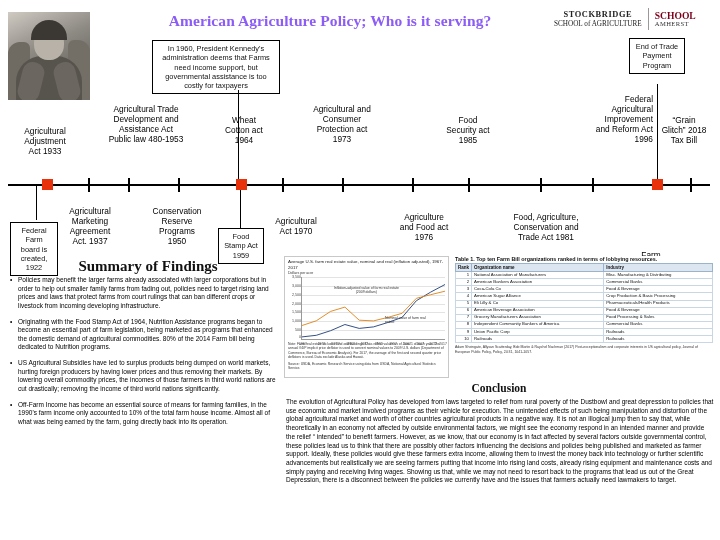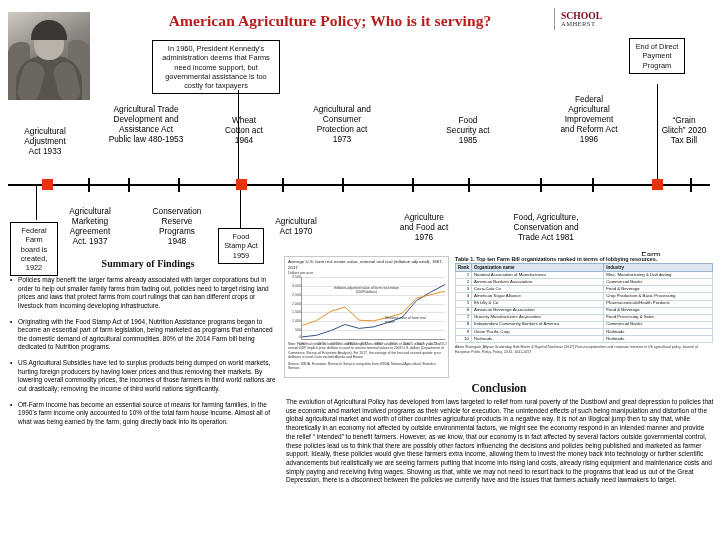--- a/index.html
+++ b/index.html
@@ -10,21 +10,21 @@
     color:#111;
     position:relative;
     overflow:hidden;
   }
   .abs{position:absolute;}
 
   
   #title{
     left:100px;top:12px;width:460px;
     text-align:center;
-    font-size:15.5px;font-weight:bold;color:#b91c1c;
+    font-size:15.5px;font-weight:bold;color:#8b5cf6;
     letter-spacing:.1px;
     font-family:"Liberation Serif", serif;
   }
   #logo{
     right:6px;top:6px;width:160px;height:26px;
     display:flex;align-items:center;gap:6px;
   }
   #logo .lg-left{
     font-size:7.2px;line-height:1.15;color:#222;text-align:center;
     font-family:"Liberation Serif",serif;
@@ -70,21 +70,21 @@
   .callout{
     border:1px solid #000;background:#fff;
     font-size:7.4px;line-height:1.25;text-align:center;padding:3px 4px;
     box-sizing:border-box;
   }
   .connector{width:1px;background:#000;}
 
   
   #findings-title{
     left:18px;top:258px;width:260px;text-align:center;
-    font-size:10px;font-weight:bold;
+    font-size:15px;font-weight:bold;
     font-family:"Liberation Serif",serif;
   }
   #findings{
     left:10px;top:276px;width:270px;
     font-size:6.5px;line-height:1.33;color:#000;
   }
   #findings p{margin:0 0 7px 0;padding-left:8px;position:relative;text-align:left;}
   #findings p:before{content:"\2022";position:absolute;left:0;top:0;}
 
   
@@ -123,20 +123,24 @@
     left:286px;top:398px;width:428px;
     font-size:6.5px;line-height:1.34;text-align:left;color:#000;
   }
 </style>
 </head>
 <body>
 
 <div class="abs" id="title">American Agriculture Policy; Who is it serving?</div>
 
 <div class="abs" id="logo">
+  <div class="lg-left">
+    <div class="big">STOCKBRIDGE</div>
+    <div>SCHOOL of AGRICULTURE</div>
+  </div>
   <div class="divider"></div>
   <div class="lg-right">
     <span>SCHOOL</span>
     <div class="sub">AMHERST</div>
   </div>
 </div>
 
 <div class="abs" id="photo">
   <div class="childL"></div>
   <div class="childR"></div>
@@ -150,21 +154,21 @@
 <div class="abs" id="axis"></div>
 
 <div class="abs callout" style="left:152px;top:40px;width:128px;">In 1960, President Kennedy's
 administration deems that
 Farms need income support,
 but governmental assistance
 is too costly for taxpayers</div>
 <div class="abs connector" style="left:238px;top:90px;height:90px;"></div>
 
 <div class="abs callout" style="left:629px;top:38px;width:56px;">End of
-Direct
+Trade
 Payment
 Program</div>
 <div class="abs connector" style="left:657px;top:84px;height:96px;"></div>
 
 <div class="abs lbl" style="left:6px;top:126px;width:78px;white-space:pre-line;">Agricultural
 Adjustment
 Act 1933</div>
 <div class="abs lbl" style="left:92px;top:104px;width:108px;white-space:pre-line;">Agricultural Trade
 Development and
 Assistance Act
@@ -172,37 +176,37 @@
 <div class="abs lbl" style="left:212px;top:115px;width:64px;white-space:pre-line;">Wheat
 Cotton act
 1964</div>
 <div class="abs lbl" style="left:290px;top:104px;width:104px;white-space:pre-line;">Agricultural and
 Consumer
 Protection act
 1973</div>
 <div class="abs lbl" style="left:430px;top:115px;width:76px;white-space:pre-line;">Food
 Security act
 1985</div>
-<div class="abs lbl" style="left:542px;top:94px;width:94px;white-space:pre-line;">Federal
+<div class="abs lbl" style="left:559px;top:94px;width:94px;white-space:pre-line;text-align:right;">Federal
 Agricultural
 Improvement
 and Reform Act
 1996</div>
 <div class="abs lbl" style="left:652px;top:115px;width:64px;white-space:pre-line;">“Grain
-Glitch” 2020
+Glitch” 2018
 Tax Bill</div>
 
 <div class="abs lbl" style="left:52px;top:206px;width:76px;white-space:pre-line;">Agricultural
 Marketing
 Agreement
 Act. 1937</div>
 <div class="abs lbl" style="left:136px;top:206px;width:82px;white-space:pre-line;">Conservation
 Reserve
 Programs
-1948</div>
+1950</div>
 <div class="abs lbl" style="left:258px;top:216px;width:76px;white-space:pre-line;">Agricultural
 Act 1970</div>
 <div class="abs lbl" style="left:382px;top:212px;width:84px;white-space:pre-line;">Agriculture
 and Food act
 1976</div>
 <div class="abs lbl" style="left:484px;top:212px;width:124px;white-space:pre-line;">Food, Agriculture,
 Conservation and
 Trade Act 1981</div>
 <div class="abs lbl" style="left:620px;top:212px;width:62px;white-space:pre-line;margin-top:38px;">Farm
 Bill

